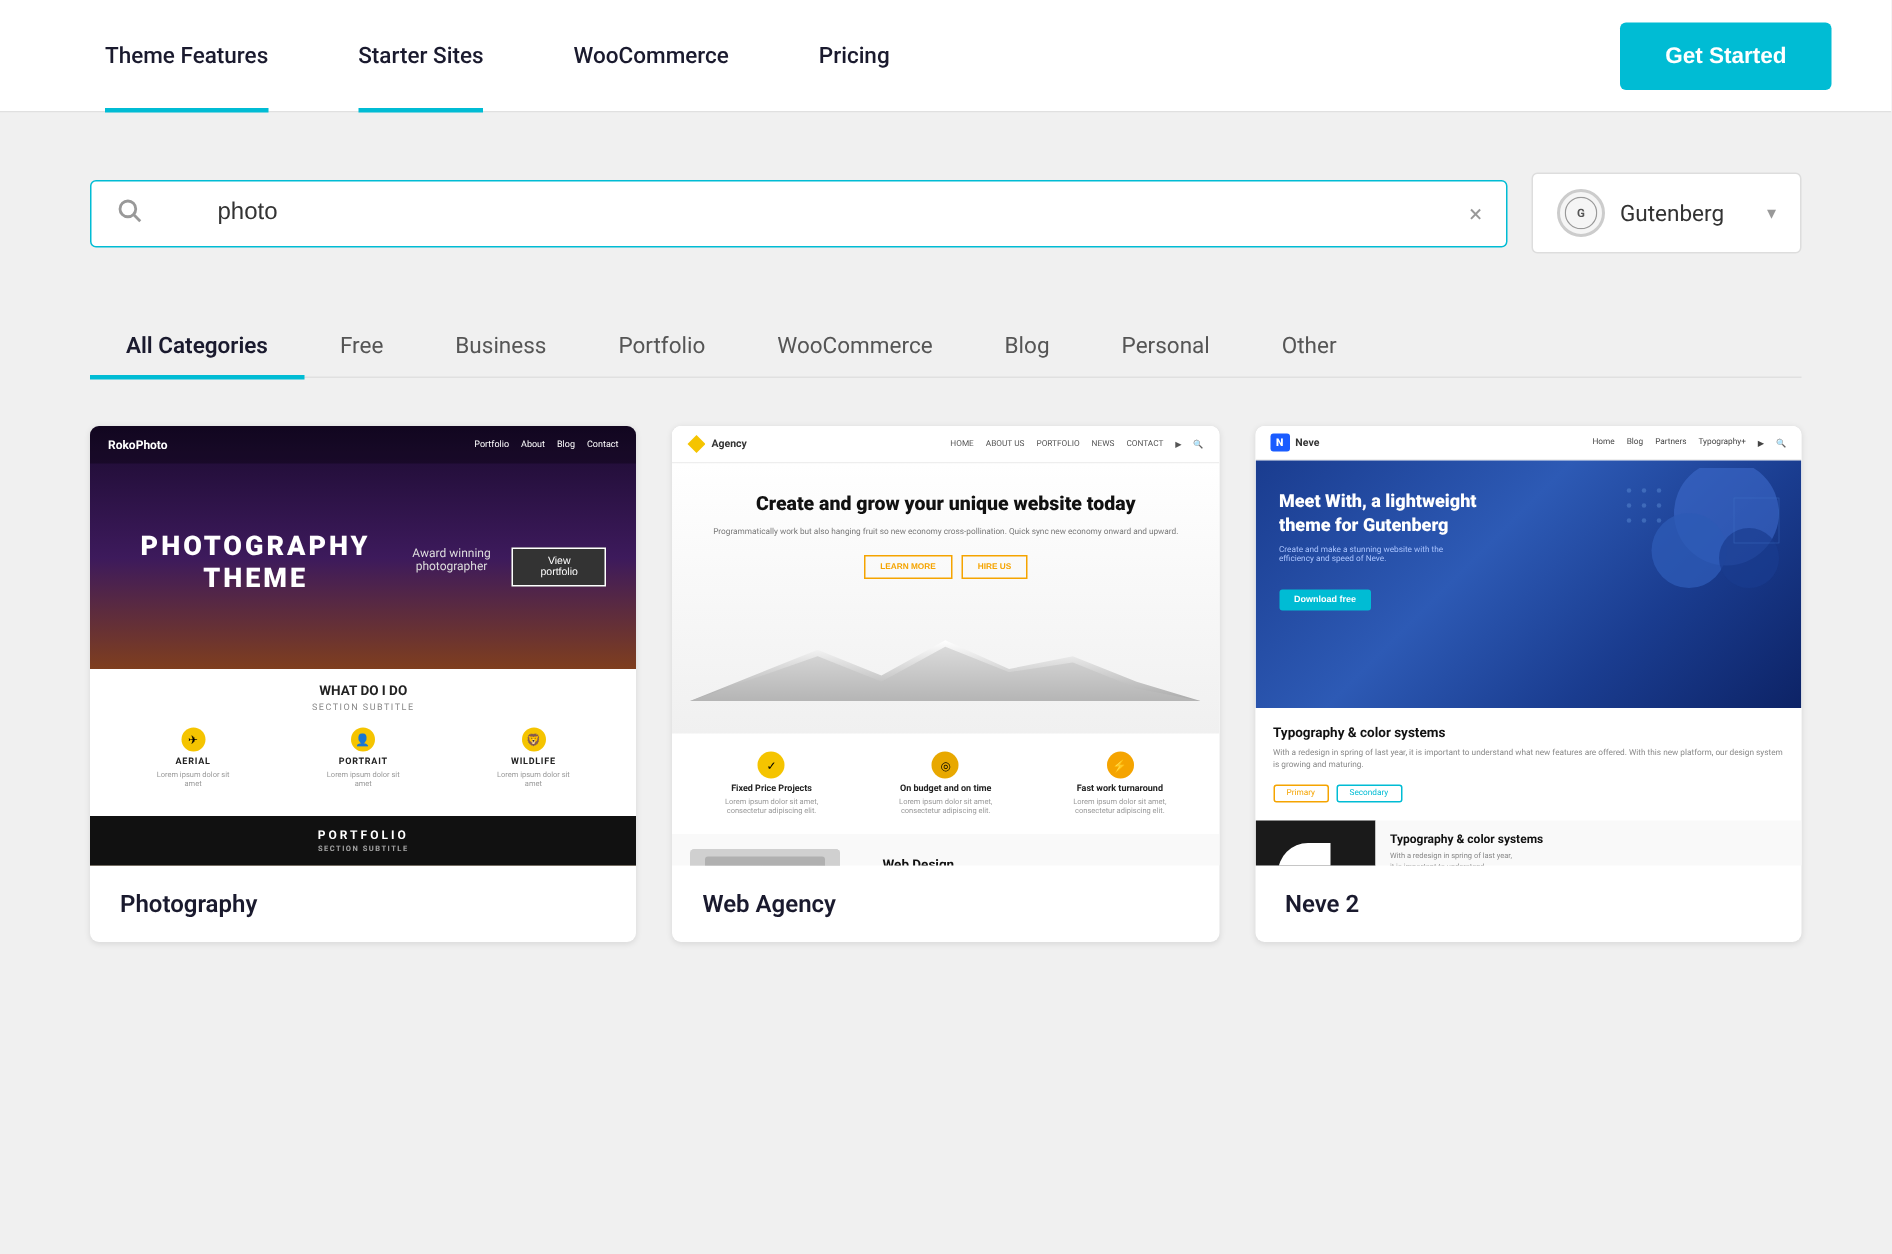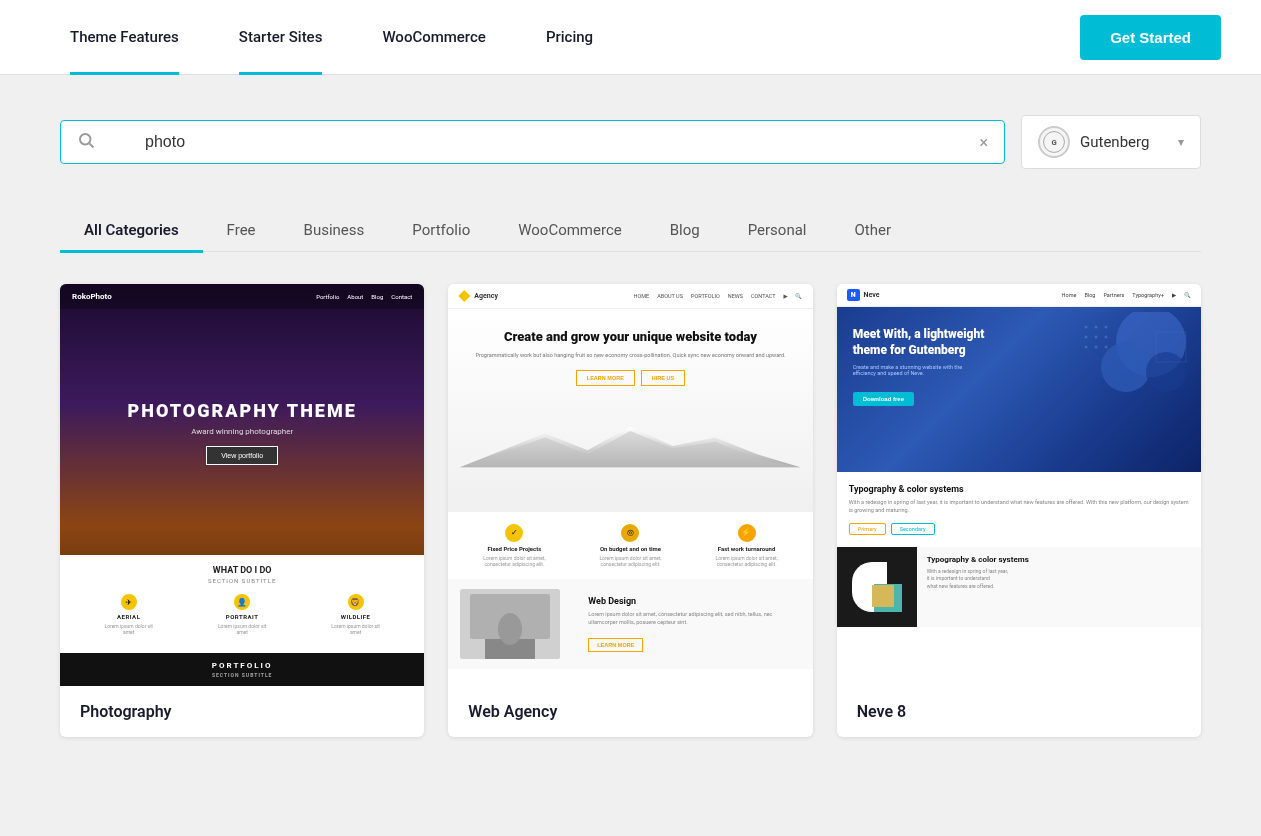--- a/index.html
+++ b/index.html
@@ -173,21 +173,21 @@
 
     
     .site-card {
       background: #fff;
       border-radius: 6px;
       overflow: hidden;
       box-shadow: 0 1px 4px rgba(0,0,0,0.1);
     }
     .card-preview {
       width: 100%;
-      height: 402px;
+      height: 293px;
       overflow: hidden;
       position: relative;
       background: #eee;
     }
     .card-label {
       padding: 16px 20px;
       font-size: 16px;
       font-weight: 600;
       color: #1a1a2e;
     }
@@ -206,21 +206,21 @@
       padding: 8px 12px;
       background: rgba(0,0,0,0.3);
       font-size: 7px;
       color: #fff;
     }
     .photo-logo { font-weight: bold; font-size: 8px; }
     .photo-nav-links { display: flex; gap: 8px; font-size: 6px; }
     .photo-hero {
       flex: 1;
       display: flex;
-      flex-direction: column;
+      flex-direction: row;
       align-items: center;
       justify-content: center;
       text-align: center;
       padding: 20px;
     }
     .photo-hero-title {
       font-size: 18px;
       font-weight: 900;
       color: #fff;
       letter-spacing: 2px;
@@ -824,17 +824,17 @@
               <div class="neve-shape-teal"></div>
               <div class="neve-shape-yellow"></div>
             </div>
           </div>
           <div class="neve-color-right">
             <div class="neve-color-title">Typography &amp; color systems</div>
             <div class="neve-color-sub">With a redesign in spring of last year,<br>it is important to understand<br>what new features are offered.</div>
           </div>
         </div>
       </div>
-      <div class="card-label">Neve 8</div>
+      <div class="card-label">Neve 2</div>
     </div>
 
   </div>
 </div>
 
 </body></html>

